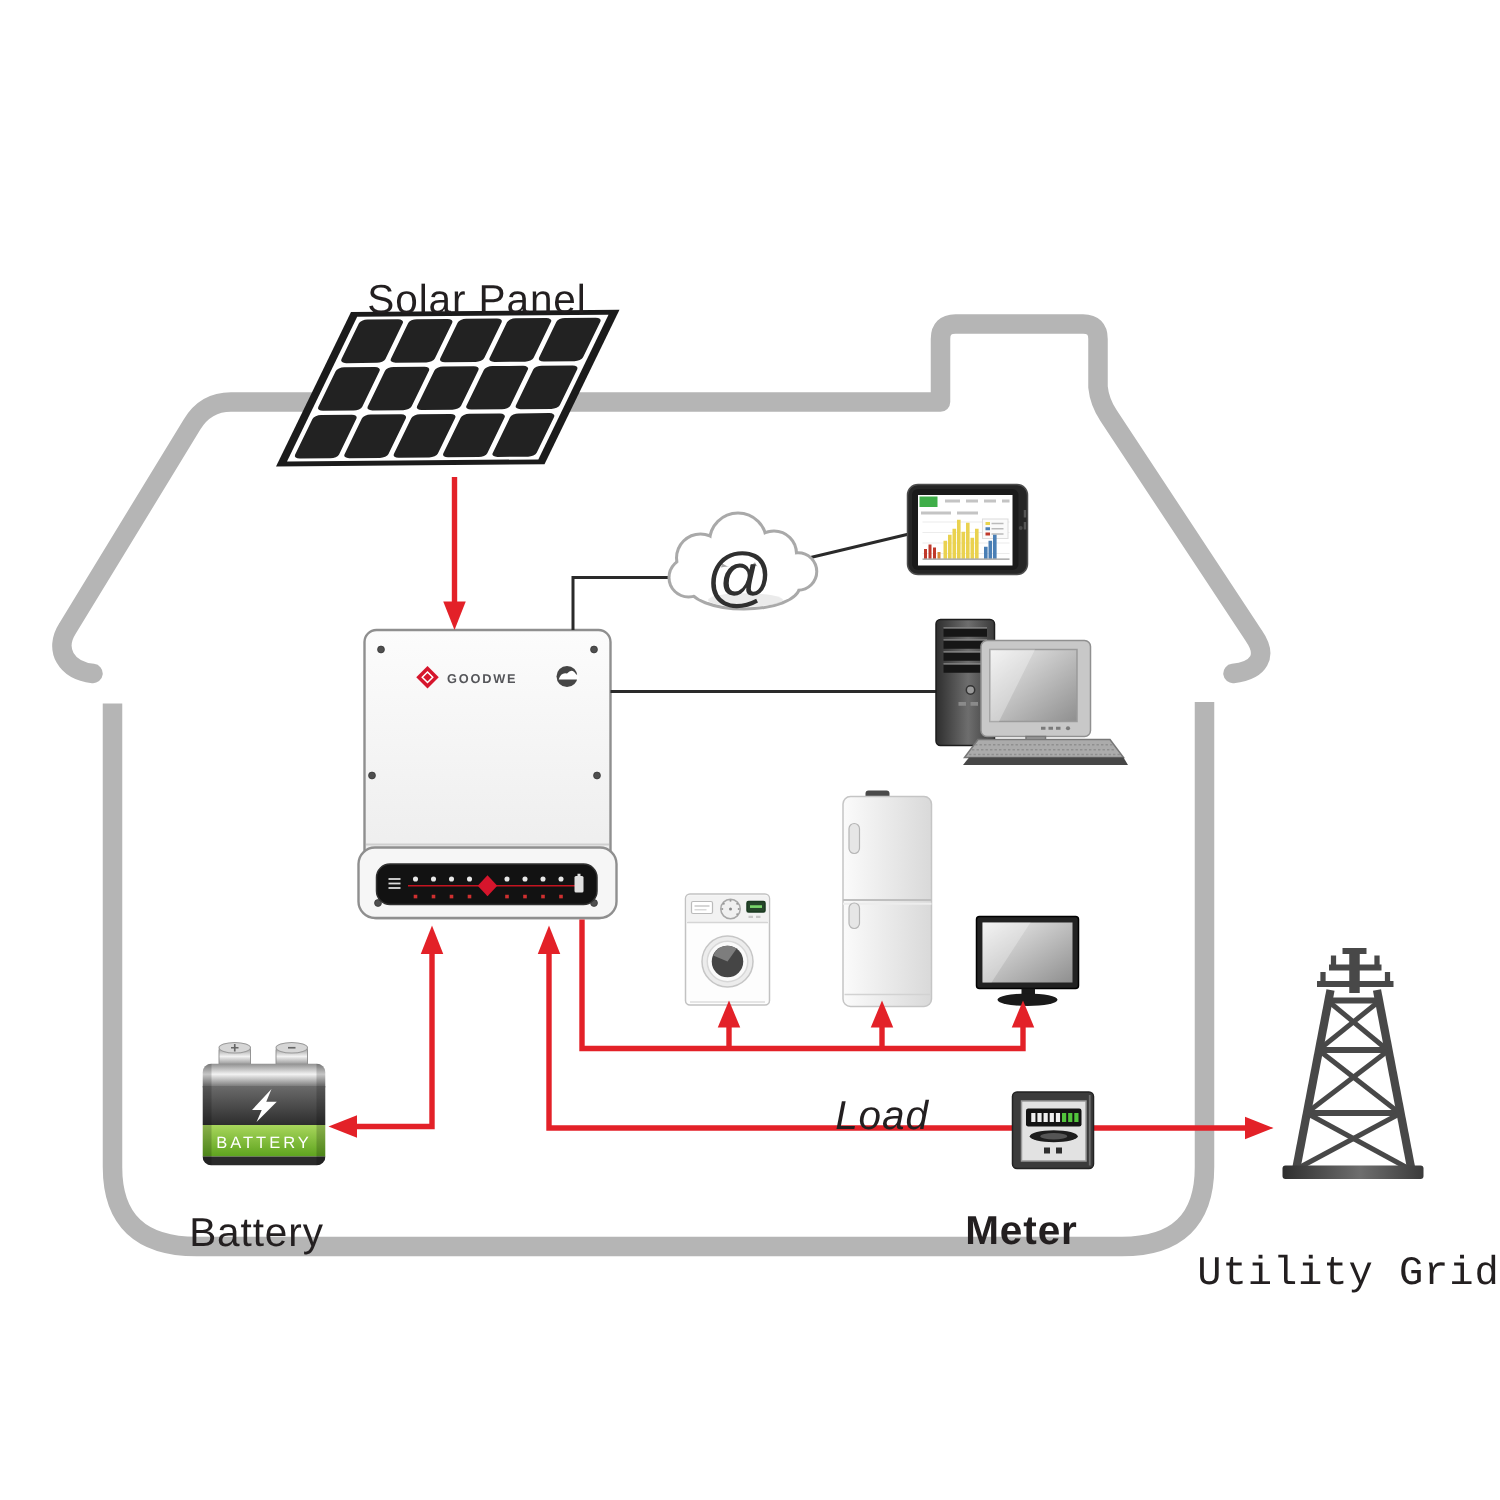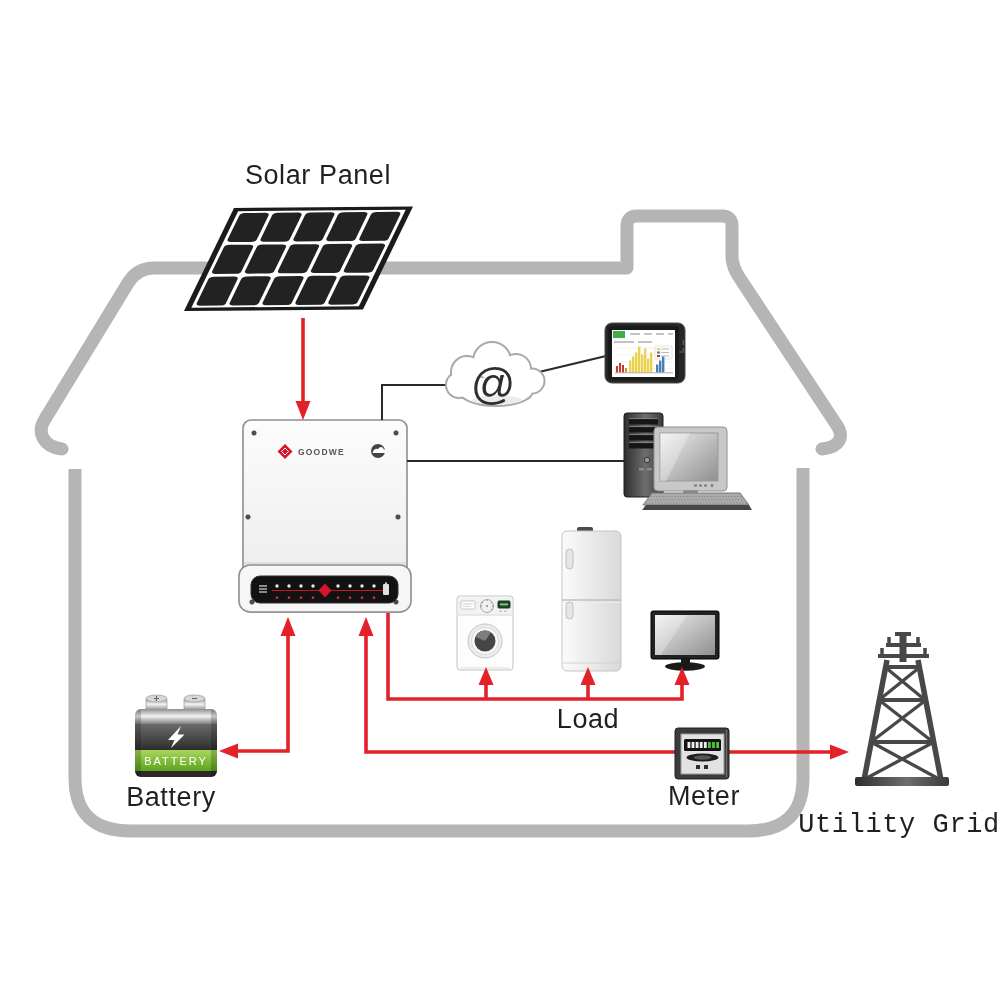--- a/index.html
+++ b/index.html
@@ -1,20 +1,20 @@
 <!DOCTYPE html>
 <html><head>
 <meta charset="utf-8">
 <style>
   html,body{margin:0;padding:0;background:#fff;}
   .canvas{position:relative;width:1000px;height:1000px;background:#ffffff;overflow:hidden;
           font-family:"Liberation Sans",sans-serif;}
   .canvas svg{position:absolute;left:0;top:0;}
   .label{position:absolute;transform:translate(-50%,-50%);font-size:27px;color:#231f20;
-         letter-spacing:.6px;white-space:nowrap;}
+         letter-spacing:.6px;white-space:nowrap;margin-top:25px;}
   .svgtext{font-family:"Liberation Sans",sans-serif;}
 </style>
 </head>
 <body>
 
 <div class="canvas">
 <svg width="1000" height="1000" viewBox="0 0 1000 1000">
   <defs>
     <linearGradient id="invBody" x1="0" y1="0" x2="0" y2="1">
       <stop offset="0" stop-color="#fcfcfc"></stop>
@@ -384,17 +384,17 @@
       <rect x="716.2" y="742" width="2.8" height="6" fill="#52c43c"></rect>
     </g>
     <ellipse cx="702.5" cy="757.5" rx="16" ry="4" fill="#1d1d1d"></ellipse>
     <ellipse cx="702.5" cy="757.5" rx="9" ry="2.2" fill="#555"></ellipse>
     <rect x="696" y="765" width="4" height="4" fill="#2e2e2e"></rect>
     <rect x="704" y="765" width="4" height="4" fill="#2e2e2e"></rect>
   </g>
 </svg>
 
 <div class="label" style="left:318px;top:175px;">Solar Panel</div>
-<div class="label" style="left:588px;top:719px;">Load</div>
+<div class="label" style="left:588px;top:719px;font-style:italic;">Load</div>
 <div class="label" style="left:171px;top:797px;">Battery</div>
-<div class="label" style="left:704px;top:796px;">Meter</div>
+<div class="label" style="left:681px;top:796px;font-weight:bold;">Meter</div>
 <div class="label" style="left:899px;top:825px;font-family:Liberation Mono, monospace;">Utility Grid</div>
 </div>
 
 </body></html>

